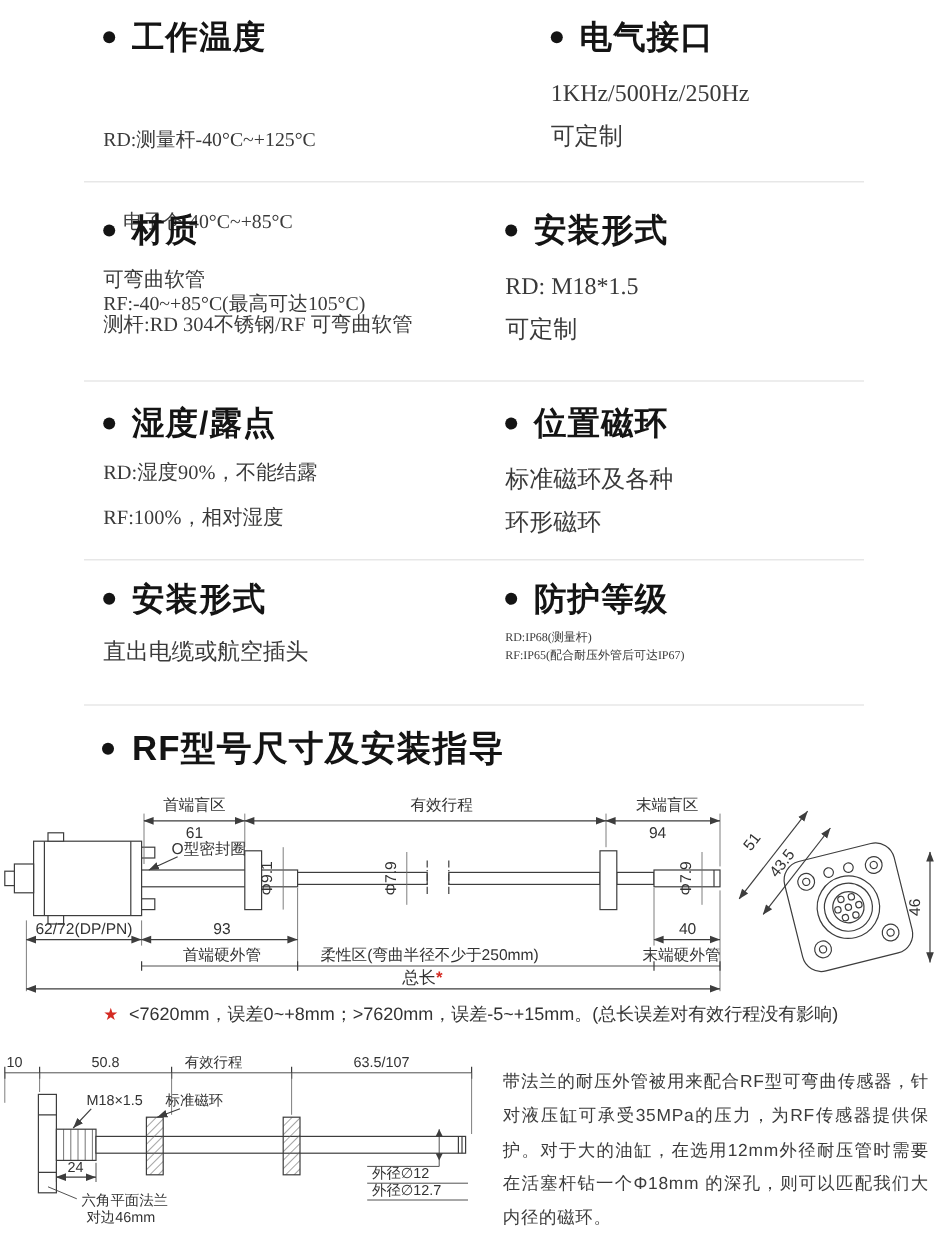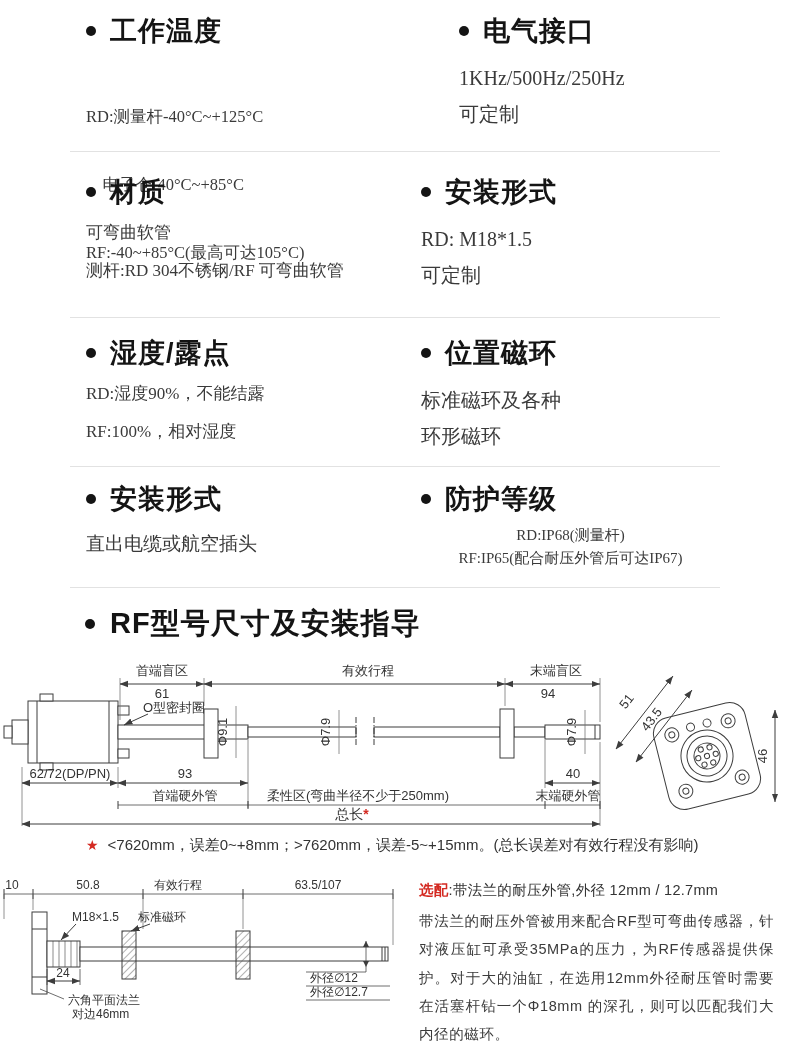--- a/index.html
+++ b/index.html
@@ -18,21 +18,21 @@
   .col-r{flex:1;padding-left:6px;}
   .spec-title{font-size:27px;font-weight:700;color:#141414;margin:0 0 11px 0;
               display:flex;align-items:center;gap:14px;letter-spacing:1px;}
   .dot{width:10px;height:10px;border-radius:50%;background:#141414;flex:0 0 auto;}
   .spec-body{color:#3a3a3a;font-family:Liberation Serif, serif;}
   .tight{font-size:16.5px;line-height:1.38;white-space:pre-wrap;}
   .large{font-size:20px;line-height:1.8;}
   .spaced{font-size:17px;}
   .spaced .spec-line{margin-bottom:15px;}
   .mid{font-size:19px;line-height:1.7;}
-  .compact{font-size:15px;line-height:1.5;margin-top:-4px;text-align:center;}
+  .compact{font-size:10px;line-height:1.5;margin-top:-4px;}
 
   
   .guide-heading{font-size:29px;font-weight:700;color:#141414;margin:16px 2px 4px 85px;
                  display:flex;align-items:center;gap:15px;letter-spacing:1px;}
 
   
   svg{display:block;}
   svg text{font-family:"Liberation Sans","DejaVu Sans",sans-serif;}
   .top-drawing{margin-top:4px;}
 
@@ -374,20 +374,17 @@
         <text x="138" y="44">标准磁环</text>
         <text x="63" y="100" text-anchor="middle">24</text>
         <text x="68" y="127">六角平面法兰</text>
         <text x="72" y="141">对边46mm</text>
         <text x="310" y="105">外径∅12</text>
         <text x="310" y="119">外径∅12.7</text>
       </g>
     </svg>
 
     <div class="option-text">
-      <div class="option-head">
-        <span class="option-label">选配</span><span>:带法兰的耐压外管,外径 12mm / 12.7mm</span>
-      </div>
       <div class="option-body">带法兰的耐压外管被用来配合RF型可弯曲传感器，针对液压缸可承受35MPa的压力，为RF传感器提供保护。对于大的油缸，在选用12mm外径耐压管时需要在活塞杆钻一个Φ18mm 的深孔，则可以匹配我们大内径的磁环。</div>
     </div>
   </div>
 
 </div>
 
 </body></html>

